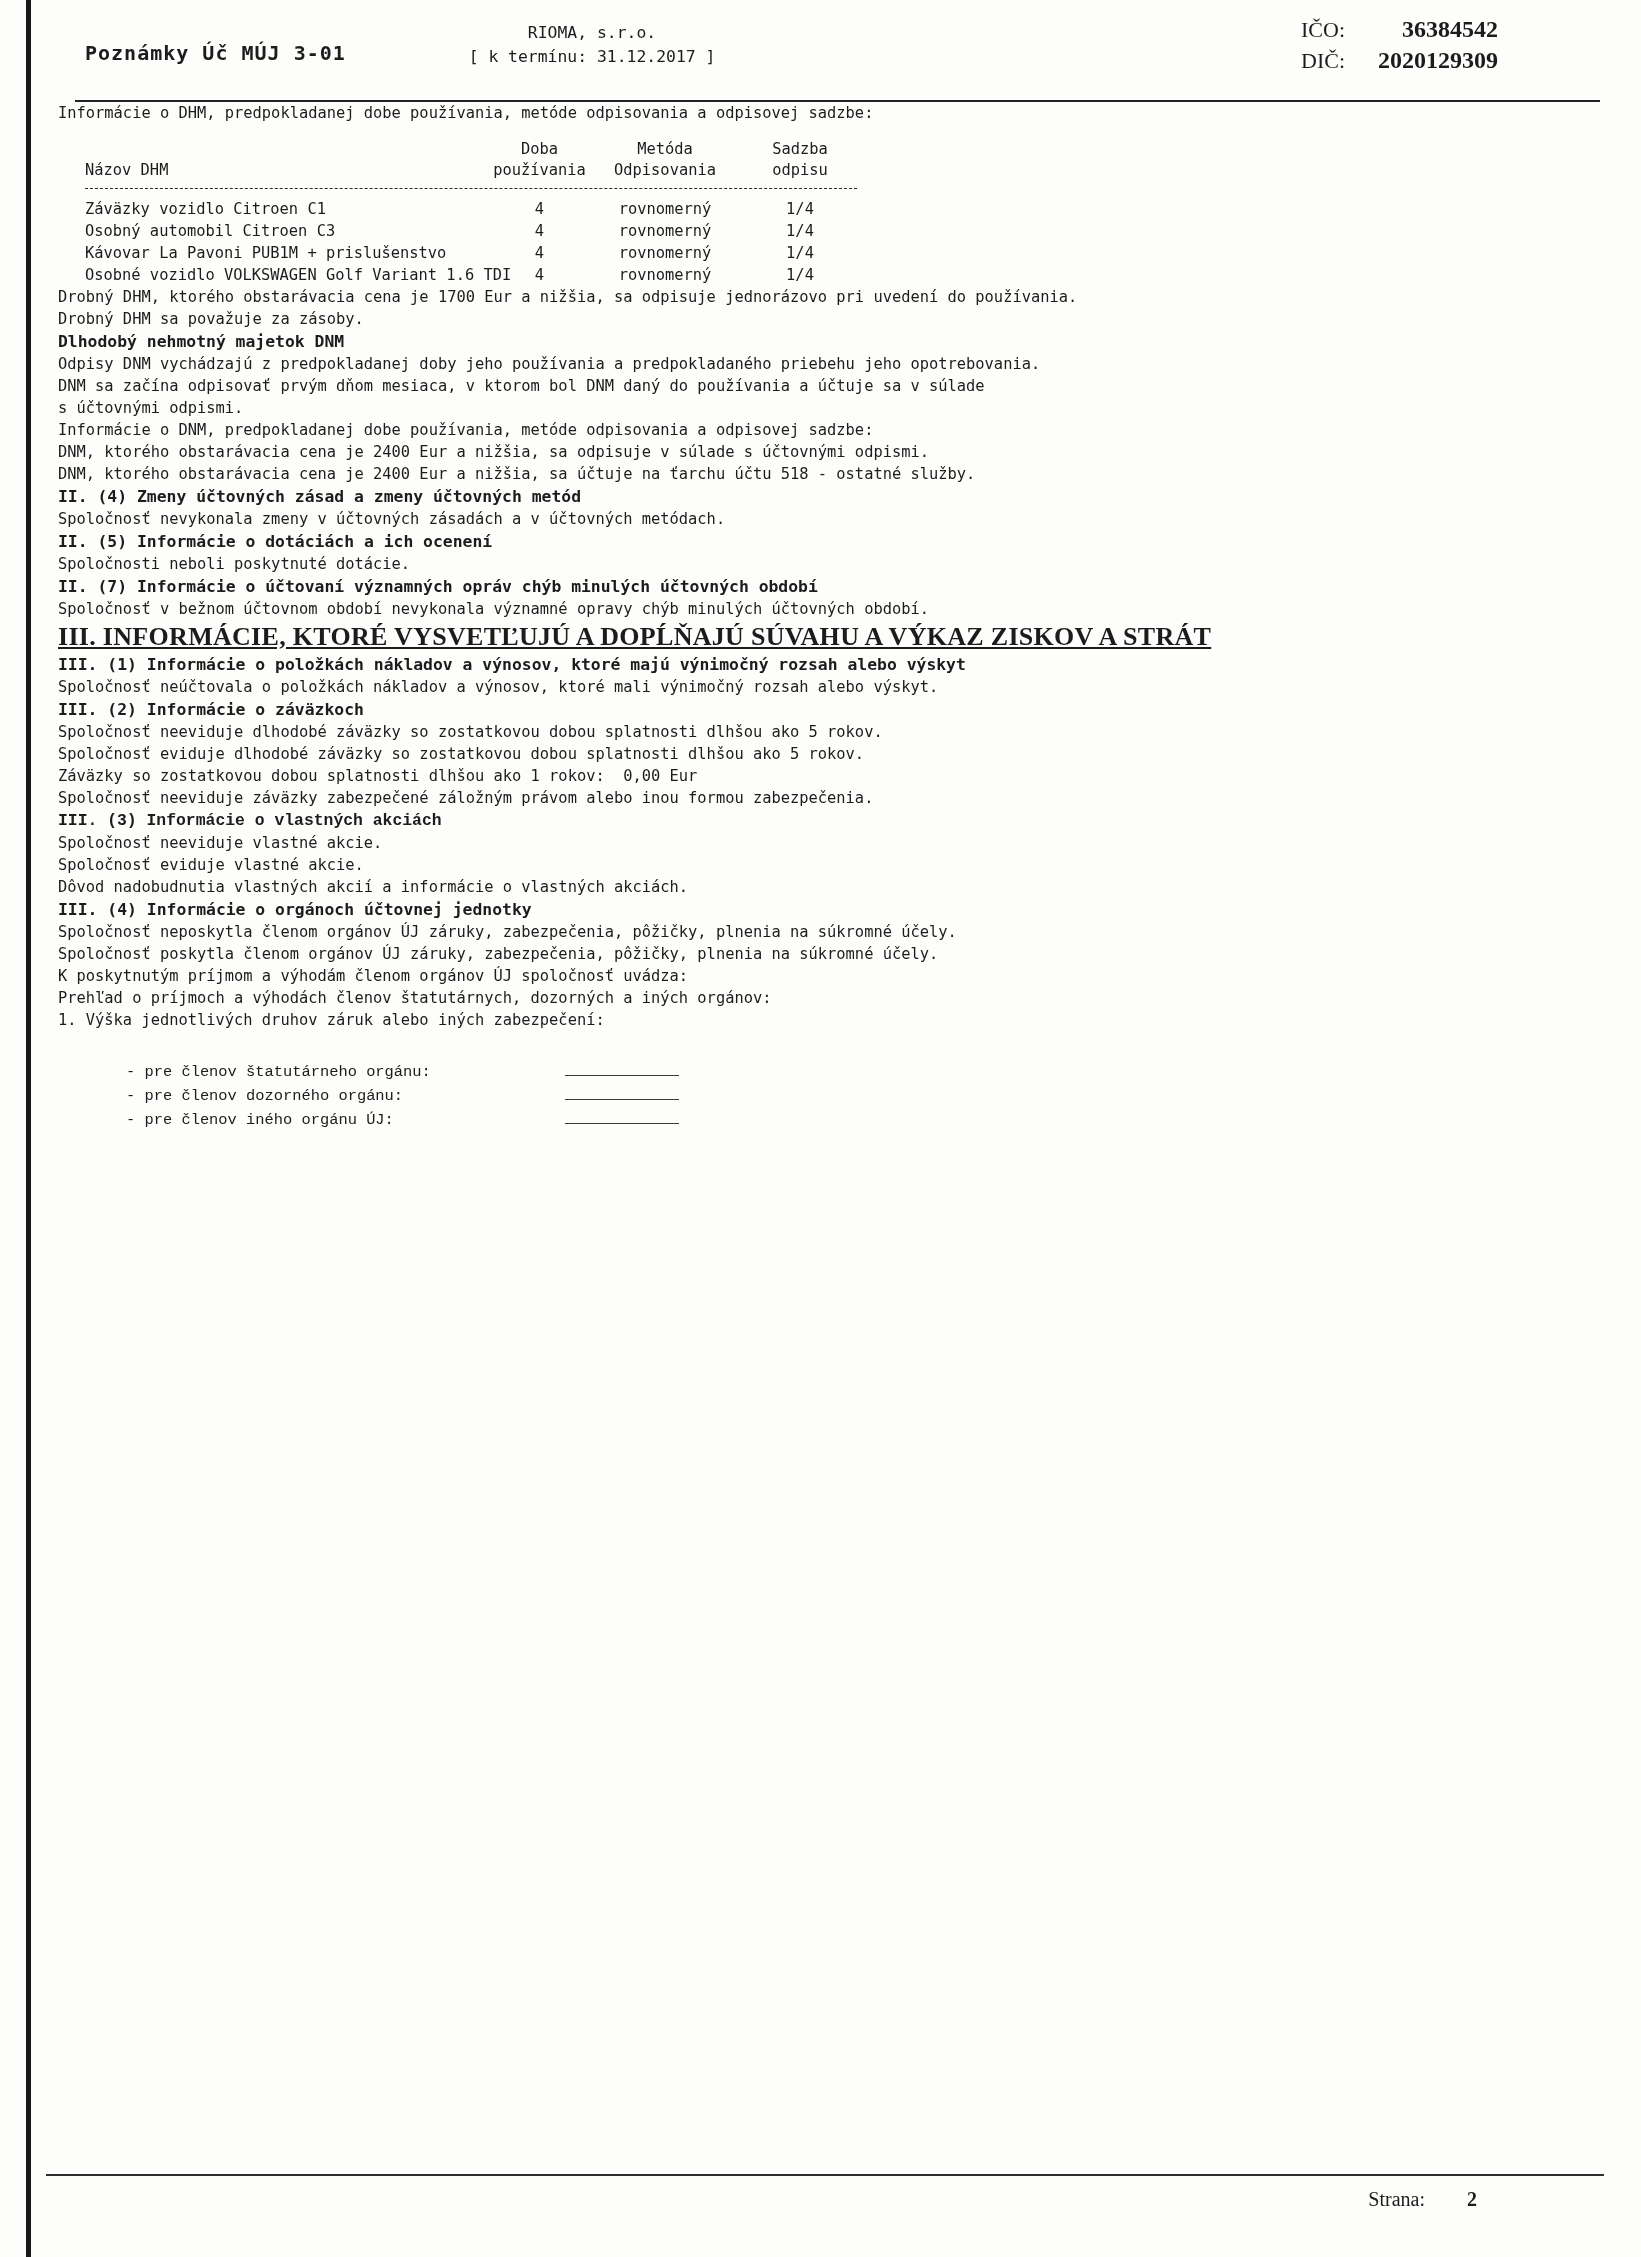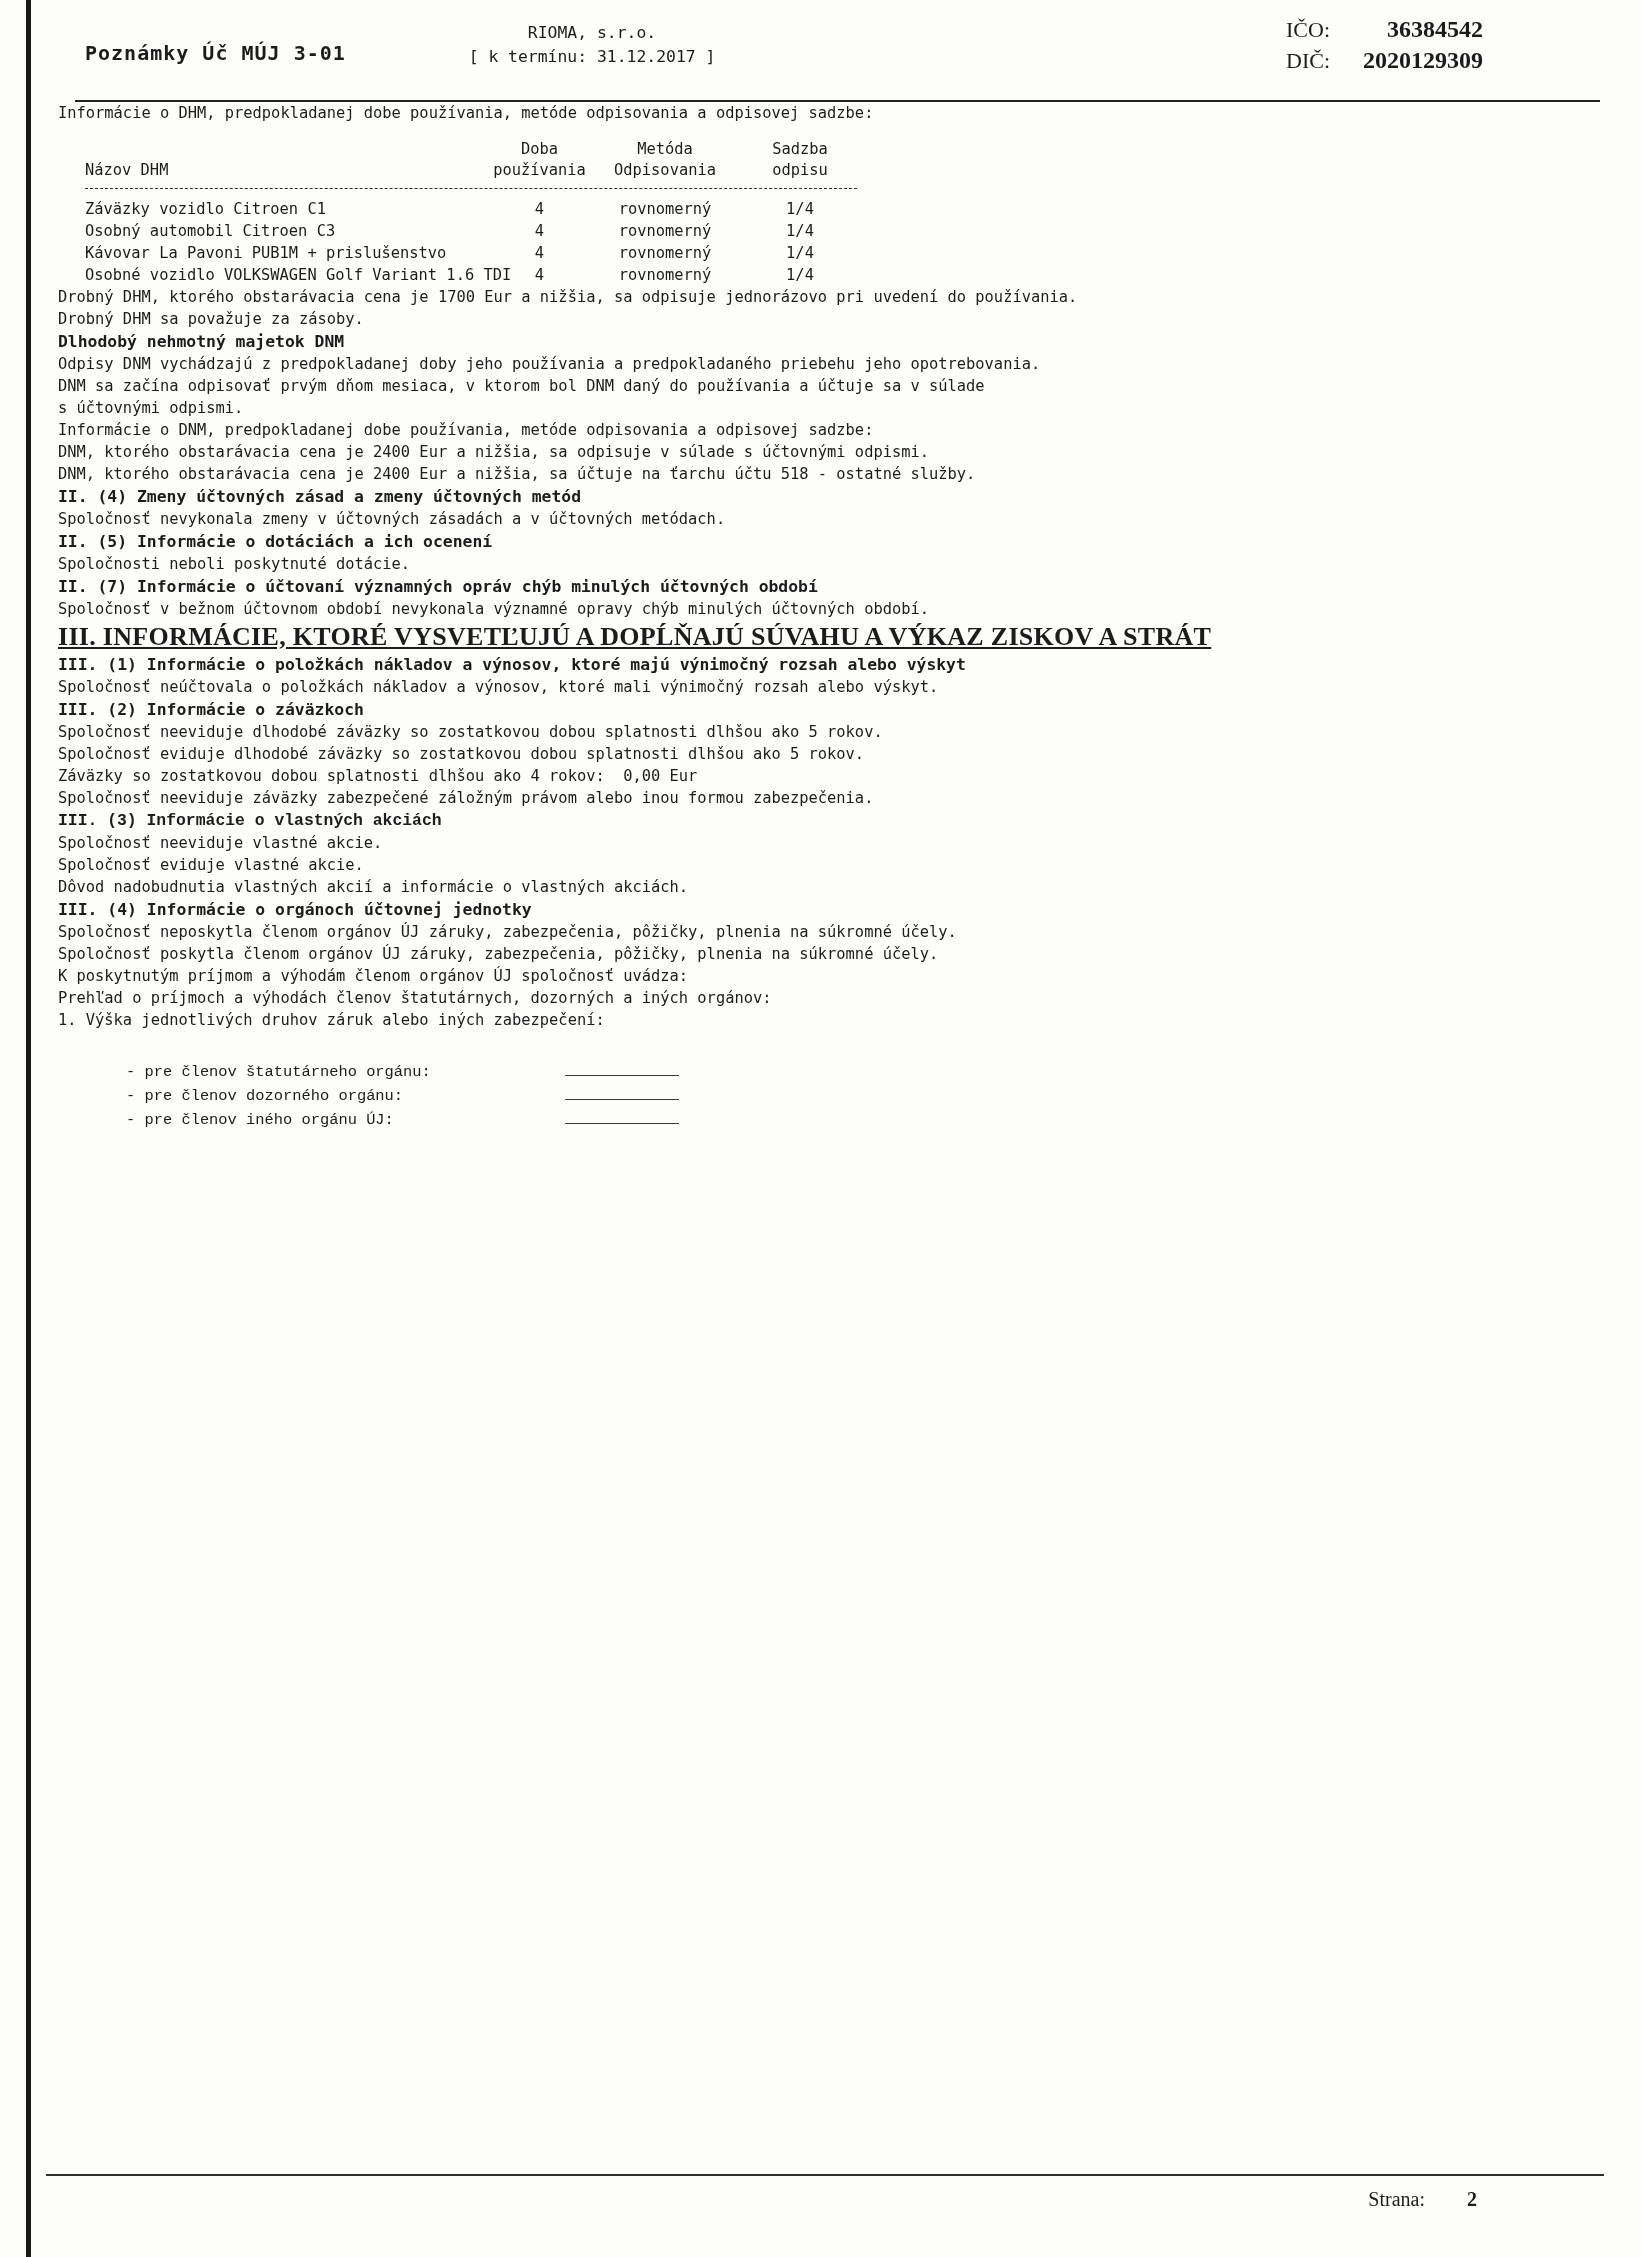--- a/index.html
+++ b/index.html
@@ -26,21 +26,21 @@
   .doc-header { position: relative; height: 100px; }
   .form-title {
     position: absolute; left: 85px; top: 41px;
     font-size: 20px; font-weight: bold; letter-spacing: 1px;
   }
   .center-block {
     position: absolute; left: 592px; top: 21px; transform: translateX(-50%);
     text-align: center; font-size: 16.4px; line-height: 24px; white-space: nowrap;
   }
   .id-block {
-    position: absolute; right: 158px; top: 15.4px;
+    position: absolute; right: 143px; top: 15.4px;
     display: grid; grid-template-columns: auto auto; column-gap: 33px; row-gap: 1.9px;
     font-size: 22px; line-height: 29px;
   }
   .id-label { text-align: left; }
   .id-value { text-align: right; font-weight: bold; font-size: 24px; }
   .top-rule {
     position: absolute; left: 75px; right: 41px; top: 100px; height: 1.9px;
     background: #222;
   }
 
@@ -193,21 +193,21 @@
     <p class="para ind-b mt24">Spoločnosť v bežnom účtovnom období nevykonala významné opravy chýb minulých účtovných období.</p>
 
     <h2 class="part-title mt40">III. INFORMÁCIE, KTORÉ VYSVETĽUJÚ A DOPĹŇAJÚ SÚVAHU A VÝKAZ ZISKOV A STRÁT</h2>
 
     <h3 class="subhead mt52">III. (1) Informácie o položkách nákladov a výnosov, ktoré majú výnimočný rozsah alebo výskyt</h3>
     <p class="para ind-b mt22">Spoločnosť neúčtovala o položkách nákladov a výnosov, ktoré mali výnimočný rozsah alebo výskyt.</p>
 
     <h3 class="subhead mt28">III. (2) Informácie o záväzkoch</h3>
     <p class="para ind-b mt26">Spoločnosť neeviduje dlhodobé záväzky so zostatkovou dobou splatnosti dlhšou ako 5 rokov.</p>
     <p class="para ind-b mt26">Spoločnosť eviduje dlhodobé záväzky so zostatkovou dobou splatnosti dlhšou ako 5 rokov.</p>
-    <p class="para ind-b mt22">Záväzky so zostatkovou dobou splatnosti dlhšou ako 4 rokov:  0,00 Eur</p>
+    <p class="para ind-b mt22">Záväzky so zostatkovou dobou splatnosti dlhšou ako 1 rokov:  0,00 Eur</p>
     <p class="para ind-b mt28">Spoločnosť neeviduje záväzky zabezpečené záložným právom alebo inou formou zabezpečenia.</p>
 
     <h3 class="subhead mt30">III. (3) Informácie o vlastných akciách</h3>
     <p class="para ind-b mt22">Spoločnosť neeviduje vlastné akcie.</p>
     <p class="para ind-b mt28">Spoločnosť eviduje vlastné akcie.
 Dôvod nadobudnutia vlastných akcií a informácie o vlastných akciách.</p>
 
     <h3 class="subhead mt28">III. (4) Informácie o orgánoch účtovnej jednotky</h3>
     <p class="para ind-b mt22">Spoločnosť neposkytla členom orgánov ÚJ záruky, zabezpečenia, pôžičky, plnenia na súkromné účely.</p>
     <p class="para ind-b mt28">Spoločnosť poskytla členom orgánov ÚJ záruky, zabezpečenia, pôžičky, plnenia na súkromné účely.

